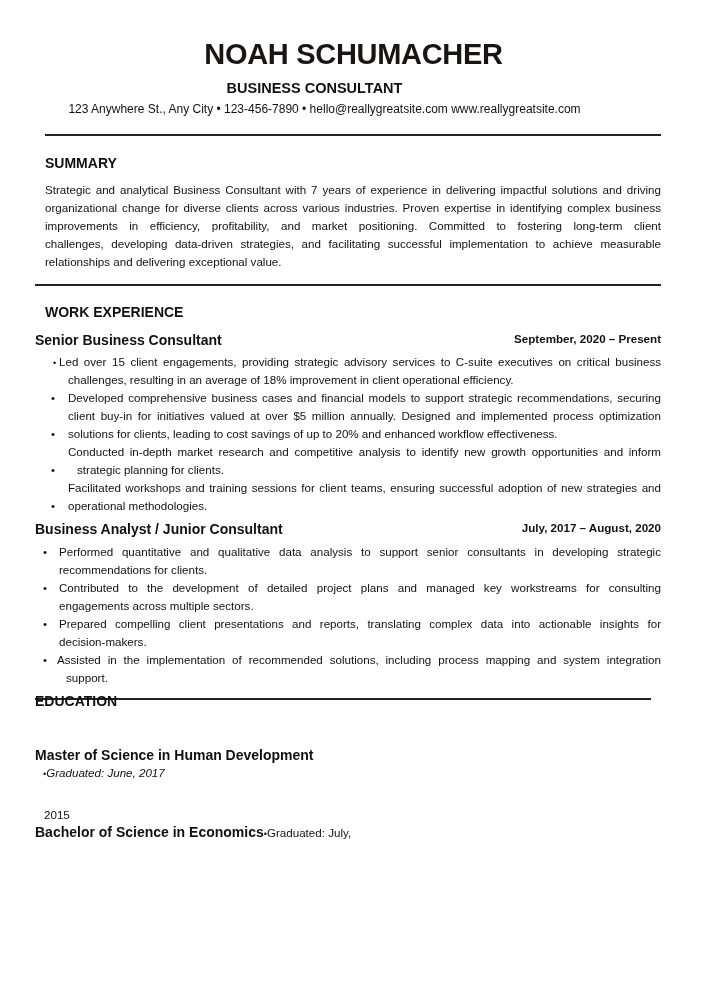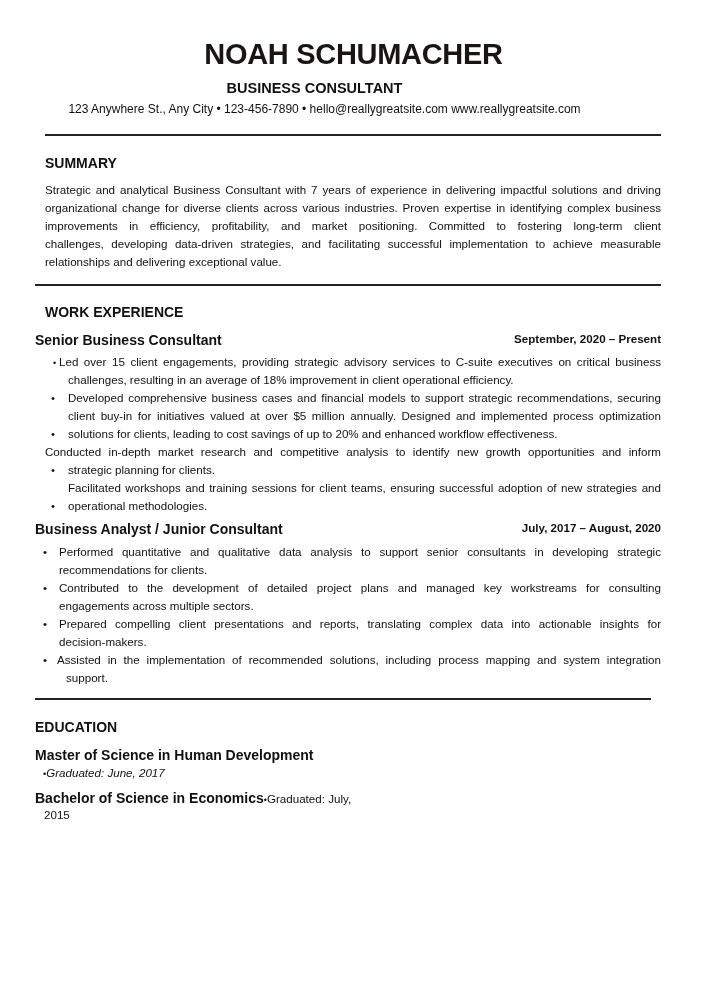--- a/index.html
+++ b/index.html
@@ -60,24 +60,24 @@
   <div class="line" style="margin-left:23px;">challenges, resulting in an average of 18% improvement in client operational efficiency.</div>
   <div style="position:relative; height:18px;">
     <span class="bullet" style="position:absolute; left:6px;">•</span>
     <div class="jline" style="position:absolute; left:23px; right:0;">Developed comprehensive business cases and financial models to support strategic recommendations, securing</div>
   </div>
   <div class="jline" style="margin-left:23px;">client buy-in for initiatives valued at over $5 million annually. Designed and implemented process optimization</div>
   <div style="position:relative; height:18px;">
     <span class="bullet" style="position:absolute; left:6px;">•</span>
     <div class="line" style="position:absolute; left:23px;">solutions for clients, leading to cost savings of up to 20% and enhanced workflow effectiveness.</div>
   </div>
-  <div class="jline" style="">Conducted in-depth market research and competitive analysis to identify new growth opportunities and inform</div>
+  <div class="jline" style="margin-left:23px;">Conducted in-depth market research and competitive analysis to identify new growth opportunities and inform</div>
   <div style="position:relative; height:18px;">
     <span class="bullet" style="position:absolute; left:6px;">•</span>
-    <div class="line" style="position:absolute; left:23px;">strategic planning for clients.</div>
+    <div class="line" style="position:absolute; left:32px;">strategic planning for clients.</div>
   </div>
   <div class="jline" style="margin-left:23px;">Facilitated workshops and training sessions for client teams, ensuring successful adoption of new strategies and</div>
   <div style="position:relative; height:18px;">
     <span class="bullet" style="position:absolute; left:6px;">•</span>
     <div class="line" style="position:absolute; left:23px;">operational methodologies.</div>
   </div>
 </div>
 
 <div class="abs jobtitle" style="left:35px; top:521px;">Business Analyst / Junior Consultant</div>
 <div class="abs jobdate" style="right:46px; top:521px;">July, 2017 – August, 2020</div>
@@ -99,21 +99,21 @@
   </div>
   <div class="line" style="margin-left:24px;">decision-makers.</div>
   <div style="position:relative; height:18px;">
     <span class="bullet" style="position:absolute; left:8px;">•</span>
     <div class="jline" style="position:absolute; left:22px; right:0;">Assisted in the implementation of recommended solutions, including process mapping and system integration</div>
   </div>
   <div class="line" style="margin-left:31px;">support.</div>
 </div>
 <div class="abs rule" style="left:35px; width:616px; top:698px;"></div>
 
-<div class="abs h2" style="left:35px; top:719px;">EDUCATION</div>
+<div class="abs h2" style="left:35px; top:693px;">EDUCATION</div>
 <div class="abs jobtitle" style="left:35px; top:747px;">Master of Science in Human Development</div>
 <div class="abs line" style="left:43px; top:764px;font-style:italic;">
   <span class="small-dot">•</span><span>Graduated: June, 2017</span>
 </div>
-<div class="abs line" style="left:35px; top:789px;">
+<div class="abs line" style="left:35px; top:823px;">
   <span class="jobtitle">Bachelor of Science in Economics</span><span class="small-dot">•</span><span>Graduated: July,</span>
 </div>
 <div class="abs line" style="left:44px; top:806px;">2015</div>
 
 </body></html>

